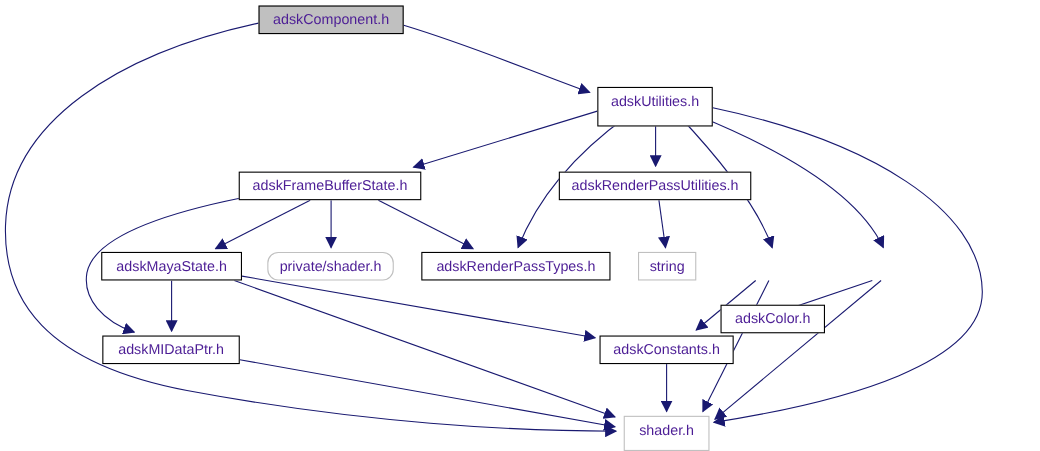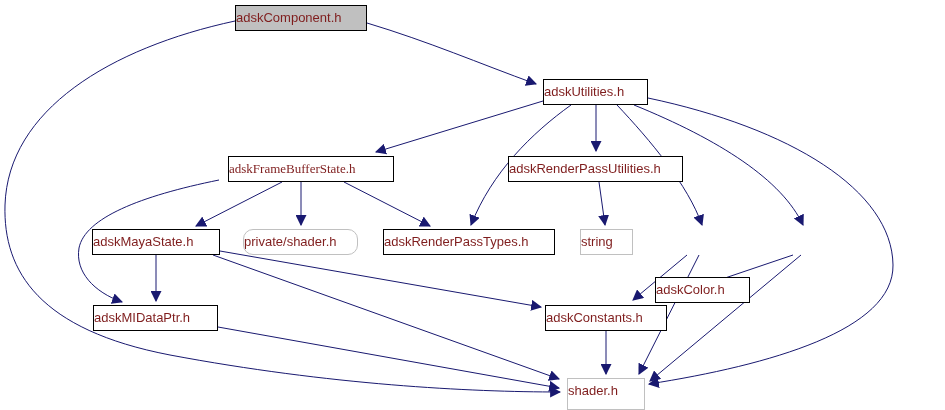--- a/index.html
+++ b/index.html
@@ -17,24 +17,24 @@
   svg.edges path.edge {
     fill:none;
     stroke:#191970;
     stroke-width:1;
   }
   .node {
     position:absolute;
     box-sizing:border-box;
     border:1px solid #000000;
     background:#ffffff;
-    color:#7f1d1d;
+    color:#4c1d95;
     font-size:13px;
     line-height:24px;
-    text-align:left;
+    text-align:center;
     white-space:nowrap;
     overflow:hidden;
   }
   .node.external { border-color:#c0c0c0; }
   .node.root { background:#c0c0c0; }
 </style>
 </head>
 <body>
 
 <div class="canvas">
@@ -66,23 +66,23 @@
         <path d="M687,255 L633,300" class="edge" marker-end="url(#arrow)" stroke="#191970"></path>
         <path d="M699,255 L639,374" class="edge" marker-end="url(#arrow)" stroke="#191970"></path>
         <path d="M793,255 L657,301" class="edge" marker-end="url(#arrow)" stroke="#191970"></path>
         <path d="M801,255 L650,381" class="edge" marker-end="url(#arrow)" stroke="#191970"></path>
         <path d="M606,331 L606,374" class="edge" marker-end="url(#arrow)" stroke="#191970"></path>
       </g>
   </svg>
 
   <div class="node root" style="left: 235px; top: 5px; width: 132px; height: 26px; background: rgb(192, 192, 192);">adskComponent.h</div>
 
-  <div class="node" style="left:543px; top:79px; width:105px; height:26px;">adskUtilities.h</div>
+  <div class="node" style="left:543px; top:79px; width:105px; height:36px;">adskUtilities.h</div>
 
-  <div class="node" style="left:228px; top:156px; width:166px; height:26px;font-family:Liberation Serif, serif;">adskFrameBufferState.h</div>
+  <div class="node" style="left:217px; top:156px; width:166px; height:26px;">adskFrameBufferState.h</div>
 
   <div class="node" style="left:508px; top:156px; width:175px; height:26px;">adskRenderPassUtilities.h</div>
 
   <div class="node" style="left:92px; top:229px; width:128px; height:26px;">adskMayaState.h</div>
 
   <div class="node external" style="left: 243px; top: 229px; width: 115px; height: 26px; border-color: rgb(192, 192, 192); border-radius: 10px;">private/shader.h</div>
 
   <div class="node" style="left:383px; top:229px; width:172px; height:26px;">adskRenderPassTypes.h</div>
 
   <div class="node external" style="left: 580px; top: 229px; width: 53px; height: 26px; border-color: rgb(192, 192, 192);">string</div>

